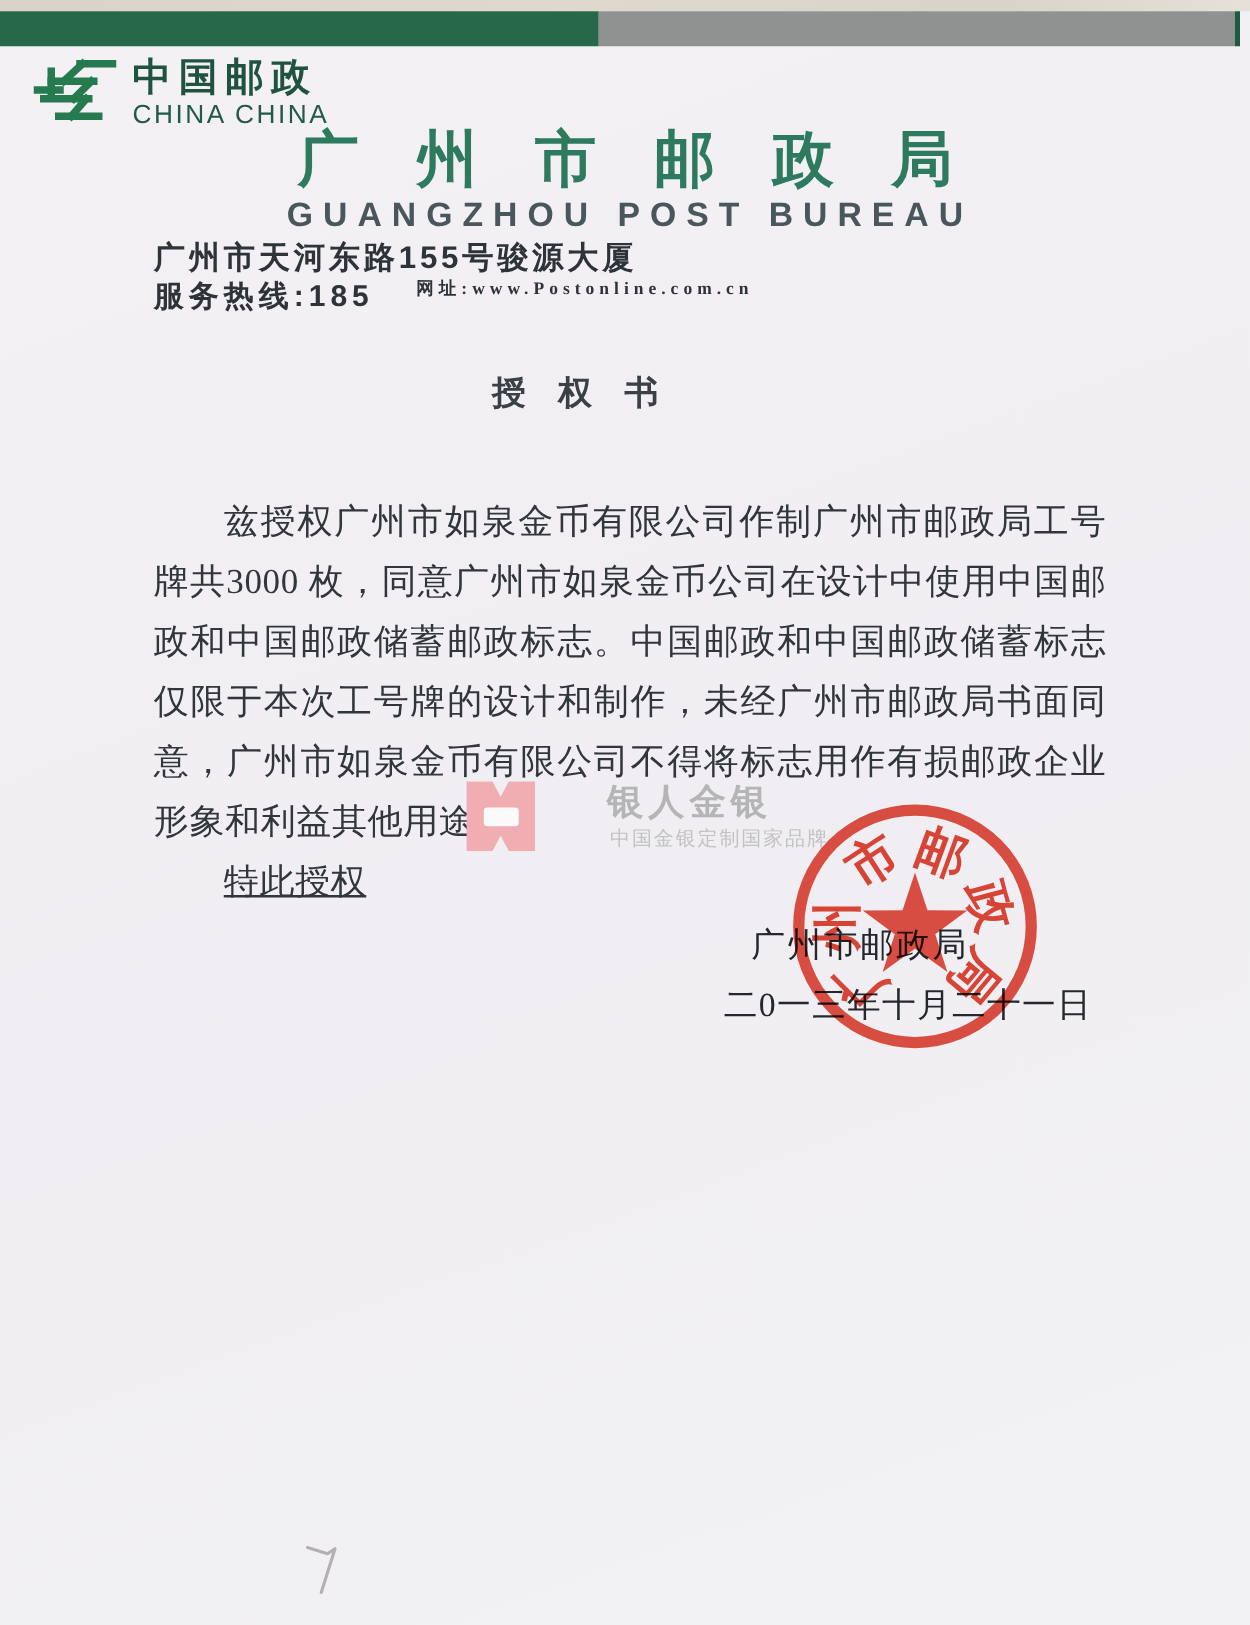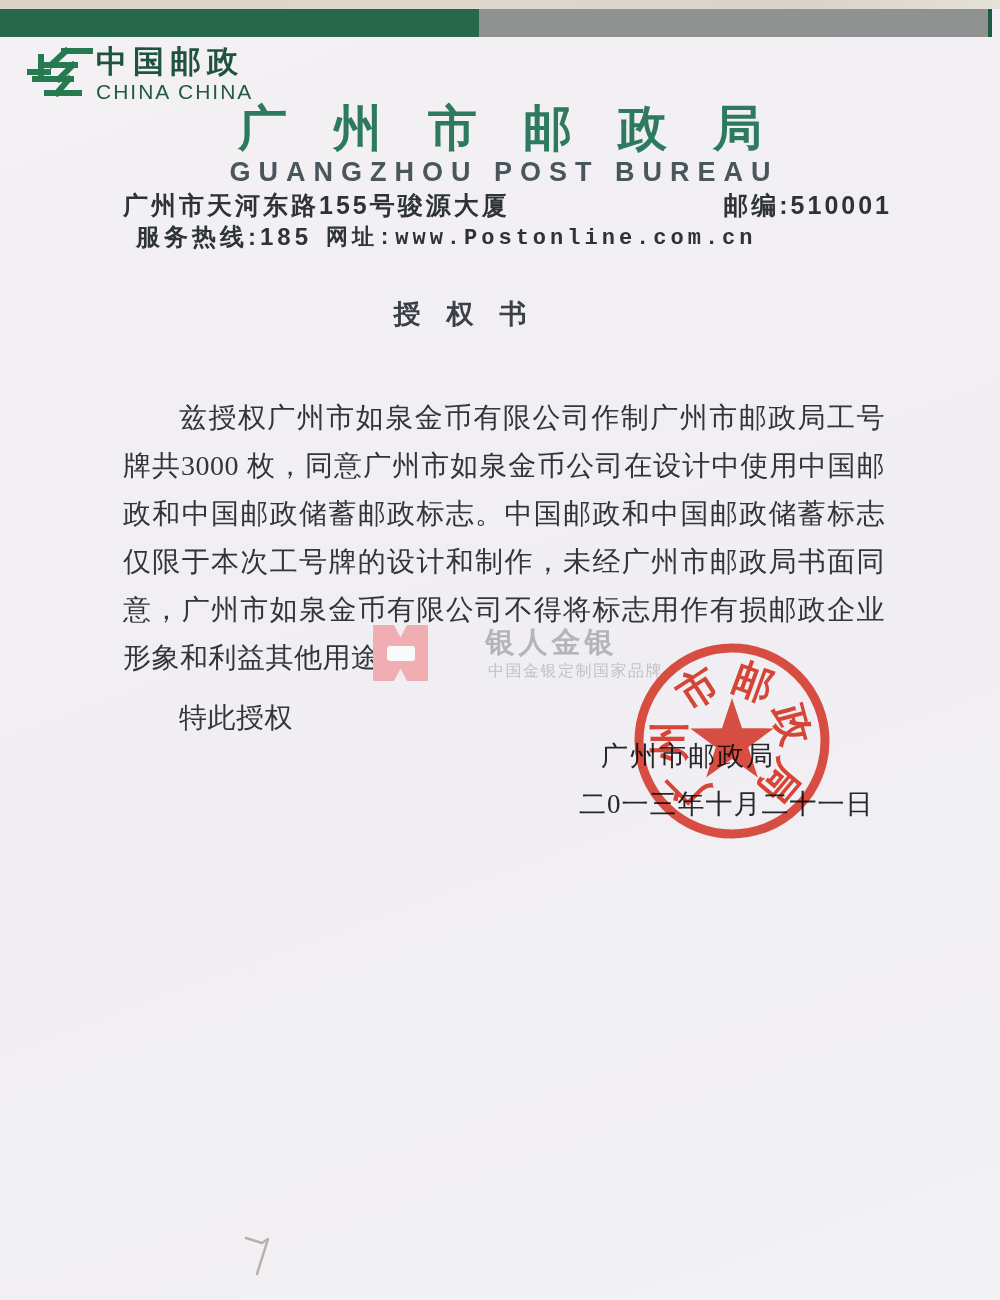--- a/index.html
+++ b/index.html
@@ -10,42 +10,42 @@
   .scan-top-strip{position:absolute;left:0;top:0;width:1000px;height:9px;
         background:linear-gradient(90deg,#d9d4c7 0%,#ded9cc 45%,#d8d4c9 80%,#e4e1d8 100%);}
   
   .top-bar{position:absolute;left:0;top:9px;width:1000px;height:28px;}
   .bar-green{position:absolute;left:0;top:0;width:479px;height:28px;background:#27684a;}
   .bar-gray{position:absolute;left:479px;top:0;width:509px;height:28px;background:#909292;}
   .bar-green-tip{position:absolute;left:988px;top:0;width:4px;height:28px;background:#1d5c40;}
   
   .logo-block{position:absolute;left:26px;top:44px;display:flex;align-items:flex-start;}
   .logo-emblem{width:70px;height:62px;}
-  .logo-text{}
+  .logo-text{margin-left:10px;}
   .logo-cn{font-size:31px;font-weight:bold;color:#1f5340;letter-spacing:6px;line-height:36px;}
   .logo-en{font-size:21px;color:#235a45;letter-spacing:2px;line-height:22px;margin-top:1px;}
   
   .title-cn{position:absolute;top:102px;left:0;width:1000px;text-align:center;
         font-size:49px;font-weight:bold;color:#2e7a5e;letter-spacing:46px;text-indent:46px;line-height:52px;}
   .title-en{position:absolute;top:157px;left:0;width:1000px;text-align:center;
         font-size:27px;font-weight:bold;color:#49565c;letter-spacing:8px;text-indent:8px;}
   .addr-row{position:absolute;top:189px;left:123px;right:108px;display:flex;justify-content:space-between;
         font-size:25px;font-weight:bold;color:#2d3338;letter-spacing:3px;}
-  .svc-row{position:absolute;top:221px;left:136px;display:flex;gap:14px;
+  .svc-row{position:absolute;top:221px;left:123px;display:flex;gap:34px;
         font-size:24px;font-weight:bold;color:#2d3338;letter-spacing:4px;justify-content:space-between;}
-  .svc-row .website{font-family:Liberation Mono, monospace;font-size:22px;letter-spacing:4px;padding-top:1px;}
+  .svc-row .website{font-family:Liberation Serif, serif;font-size:14px;letter-spacing:4px;padding-top:1px;}
   
   .doc-title{position:absolute;top:296px;left:0;width:1000px;text-align:center;
         font-family:"Liberation Serif",serif;font-size:27px;font-weight:bold;color:#3a4046;
         letter-spacing:26px;text-indent:26px;transform:translateX(-40px);}
   .body-text{position:absolute;top:394px;left:123px;width:762px;
         font-family:"Liberation Serif",serif;font-size:28px;color:#31363b;
         line-height:48px;text-align:justify;letter-spacing:0.5px;}
   .body-text p{margin:0;text-indent:2em;}
-  .body-text .closing{margin-top:12px;}
+  .body-text .closing{margin-top:0;text-decoration:underline;}
   
   .watermark{position:absolute;left:373px;top:625px;display:flex;align-items:flex-start;}
   .wm-logo{position:relative;width:55px;height:56px;background:#f0adb2;
         clip-path:polygon(0% 0%,38% 0%,50% 22%,62% 0%,100% 0%,100% 100%,62% 100%,50% 78%,38% 100%,0% 100%);}
   .wm-core{position:absolute;left:25%;top:38%;width:52%;height:26%;background:#fbfafb;border-radius:3px;}
   .wm-text{margin-left:12px;}
   .wm-brand{font-size:29px;font-weight:bold;color:#b5b5b7;letter-spacing:4px;line-height:34px;text-align:center;}
   .wm-tagline{font-size:16px;color:#c2c2c4;letter-spacing:1.5px;margin-top:2px;margin-left:48px;}
   
   .signature{position:absolute;left:601px;top:738px;font-family:"Liberation Serif",serif;
@@ -90,21 +90,20 @@
       <div class="logo-cn">中国邮政</div>
       <div class="logo-en">CHINA CHINA</div>
     </div>
   </div>
 
   <div class="title-cn">广州市邮政局</div>
   <div class="title-en">GUANGZHOU POST BUREAU</div>
 
   <div class="addr-row">
     <span>广州市天河东路155号骏源大厦</span>
-    <span>邮编:510001</span>
   </div>
   <div class="svc-row">
     <span>服务热线:185</span>
     <span class="website">网址:www.Postonline.com.cn</span>
   </div>
 
   <div class="doc-title">授权书</div>
 
   <div class="body-text">
     <p>兹授权广州市如泉金币有限公司作制广州市邮政局工号牌共3000 枚，同意广州市如泉金币公司在设计中使用中国邮政和中国邮政储蓄邮政标志。中国邮政和中国邮政储蓄标志仅限于本次工号牌的设计和制作，未经广州市邮政局书面同意，广州市如泉金币有限公司不得将标志用作有损邮政企业形象和利益其他用途。</p>

